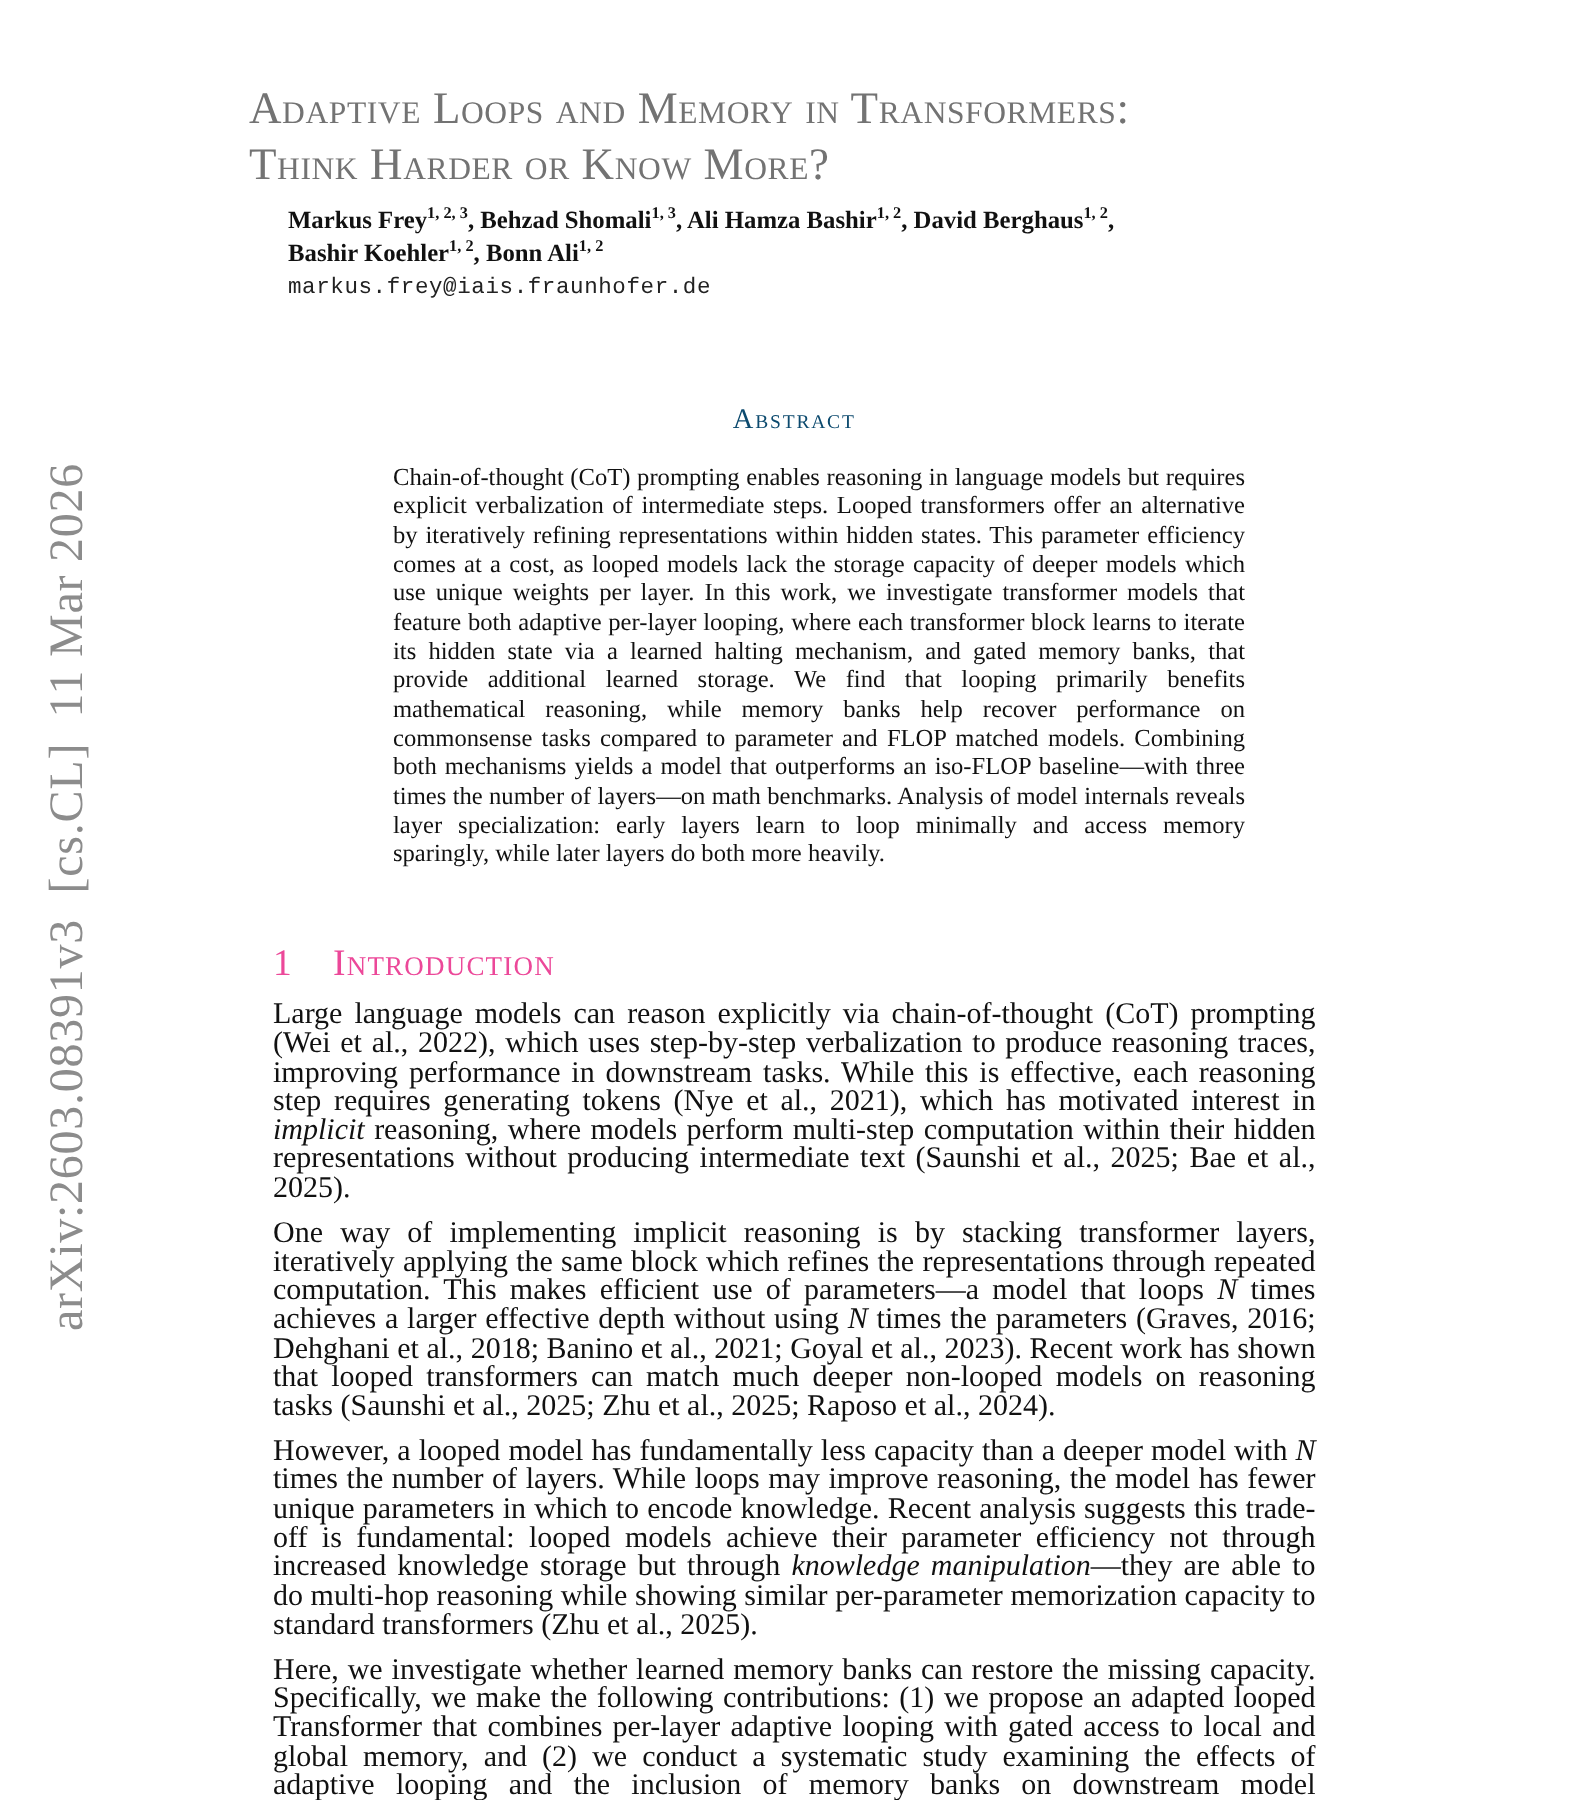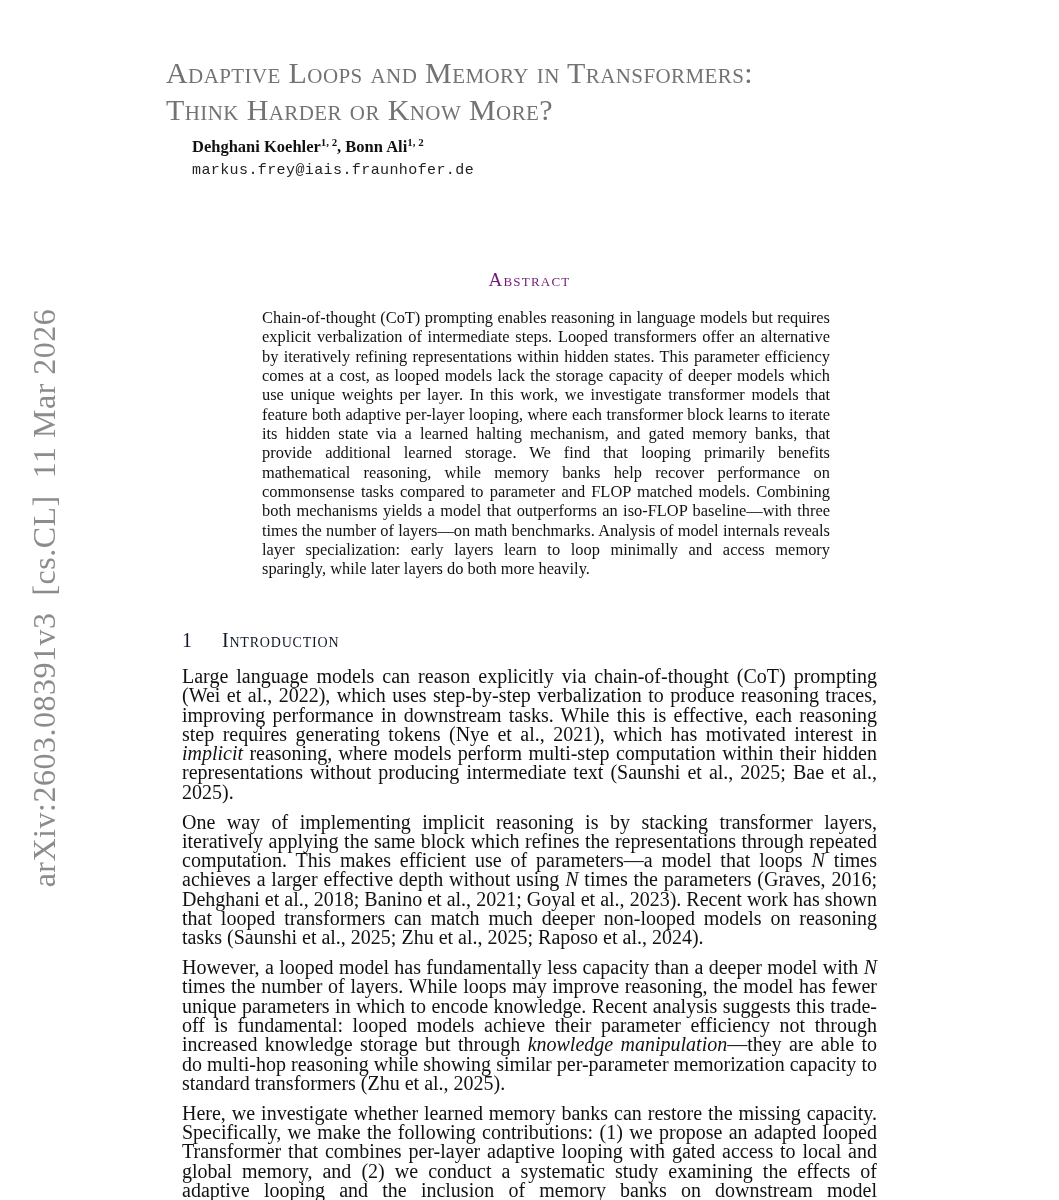--- a/index.html
+++ b/index.html
@@ -56,40 +56,40 @@
 
   .abstract-heading {
     position: absolute;
     left: 182px;
     top: 269px;
     width: 695px;
     text-align: center;
     font-size: 19px;
     font-variant: small-caps;
     letter-spacing: 1.2px;
-    color: #701a75;
+    color: #0c4a6e;
   }
 
   .abstract-body {
     position: absolute;
     left: 246px;
     top: 308px;
     width: 568px;
     font-size: 16.4px;
     line-height: 19.35px;
     text-align: justify;
     margin-left: 16px;
   }
 
   .section-heading {
     position: absolute;
     left: 182px;
     top: 629px;
-    font-size: 20px;
-    color: #0f172a;
+    font-size: 25px;
+    color: #ec4899;
   }
   .section-number { display: inline-block; width: 40px; }
   .section-name { font-variant: small-caps; letter-spacing: 0.8px; }
 
   .intro-body {
     position: absolute;
     left: 182px;
     top: 667px;
     width: 695px;
     font-size: 20px;
@@ -104,21 +104,22 @@
 <body>
 
 <div class="arxiv-watermark">arXiv:2603.08391v3  [cs.CL]  11 Mar 2026</div>
 
 <div class="title-block">
   <div>Adaptive Loops and Memory in Transformers:</div>
   <div>Think Harder or Know More?</div>
 </div>
 
 <div class="authors-block">
-  <div class="authors-line"><span>Dehghani Koehler</span><sup>1, 2</sup><span>, Bonn Ali</span><sup>1, 2</sup></div>
+  <div class="authors-line"><span>Markus Frey</span><sup>1, 2, 3</sup><span>, Behzad Shomali</span><sup>1, 3</sup><span>, Ali Hamza Bashir</span><sup>1, 2</sup><span>, David Berghaus</span><sup>1, 2</sup><span>,</span></div>
+  <div class="authors-line"><span>Bashir Koehler</span><sup>1, 2</sup><span>, Bonn Ali</span><sup>1, 2</sup></div>
   <div class="email-line">markus.frey@iais.fraunhofer.de</div>
 </div>
 
 <div class="abstract-heading">Abstract</div>
 
 <div class="abstract-body">Chain-of-thought (CoT) prompting enables reasoning in language models but requires explicit verbalization of intermediate steps. Looped transformers offer an alternative by iteratively refining representations within hidden states. This parameter efficiency comes at a cost, as looped models lack the storage capacity of deeper models which use unique weights per layer. In this work, we investigate transformer models that feature both adaptive per-layer looping, where each transformer block learns to iterate its hidden state via a learned halting mechanism, and gated memory banks, that provide additional learned storage. We find that looping primarily benefits mathematical reasoning, while memory banks help recover performance on commonsense tasks compared to parameter and FLOP matched models. Combining both mechanisms yields a model that outperforms an iso-FLOP baseline—with three times the number of layers—on math benchmarks. Analysis of model internals reveals layer specialization: early layers learn to loop minimally and access memory sparingly, while later layers do both more heavily.</div>
 
 <div class="section-heading">
   <span class="section-number">1</span><span class="section-name">Introduction</span>
 </div>

